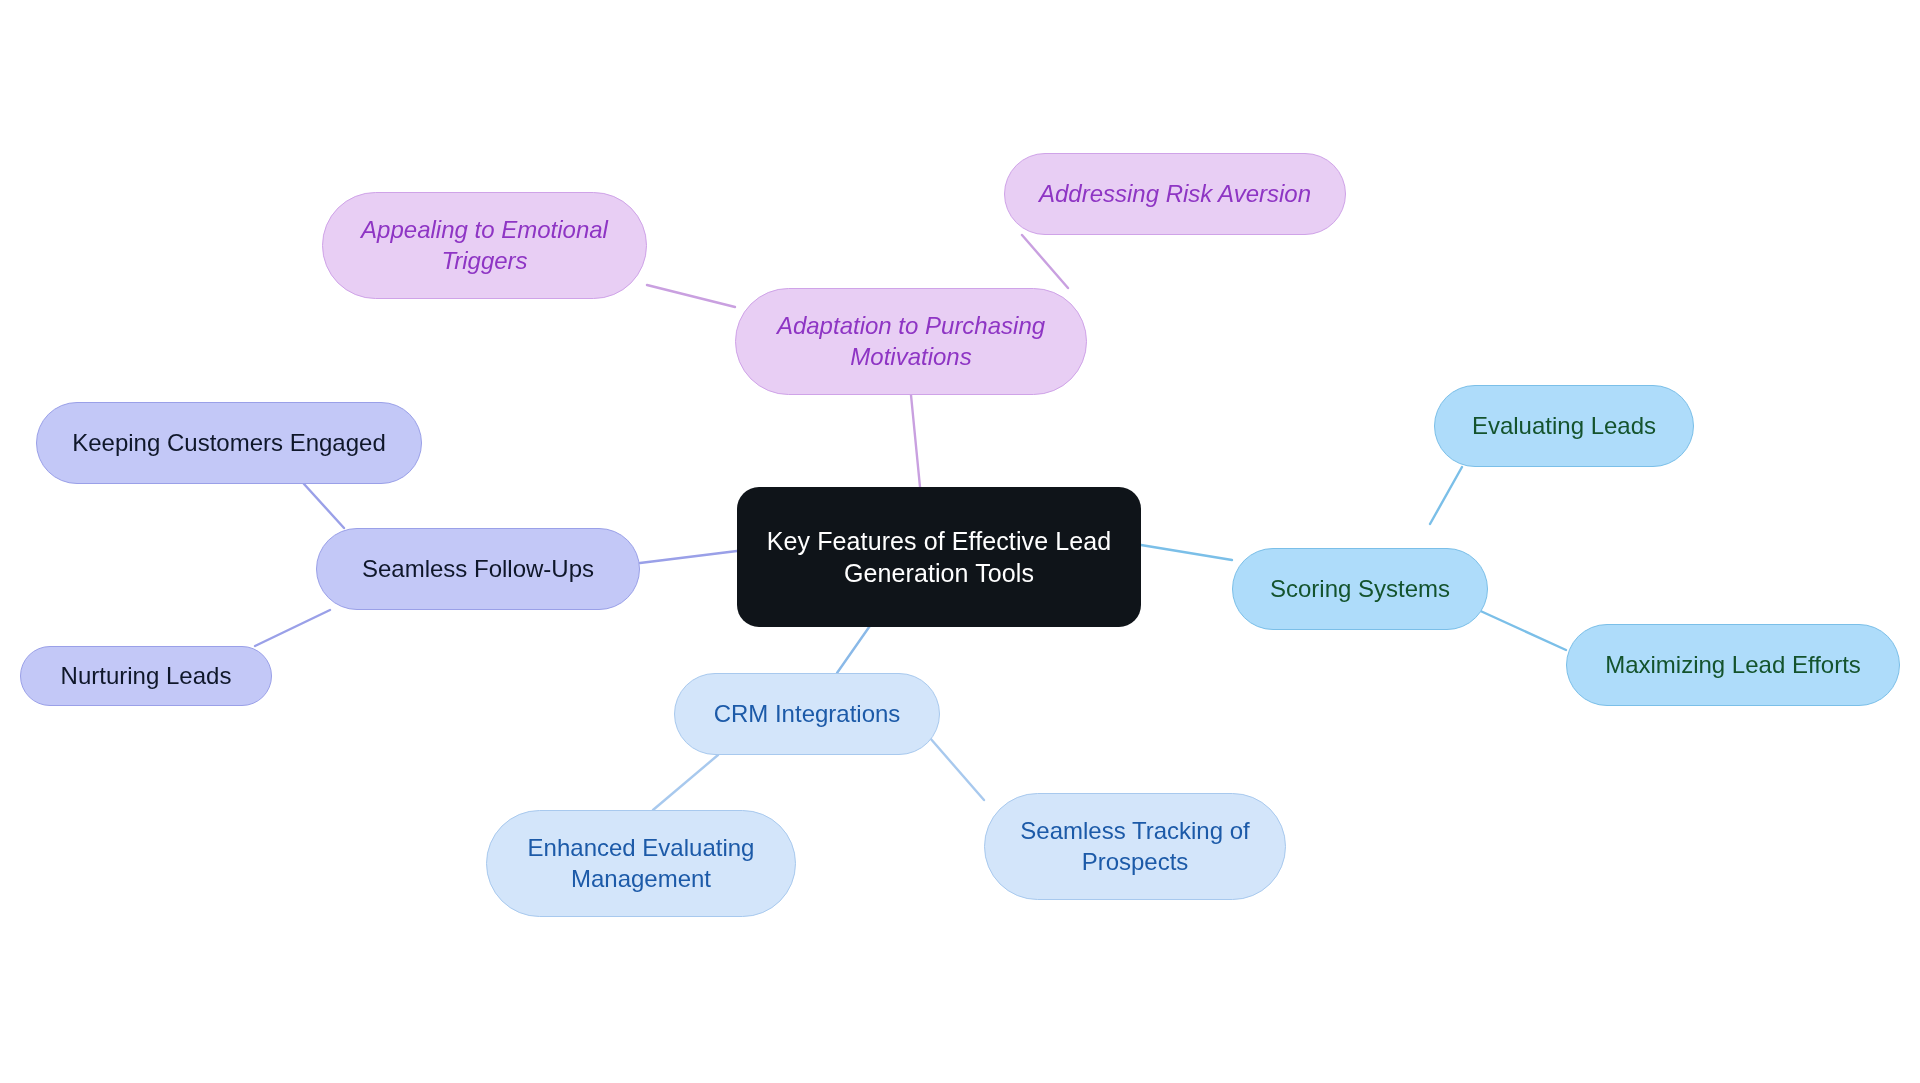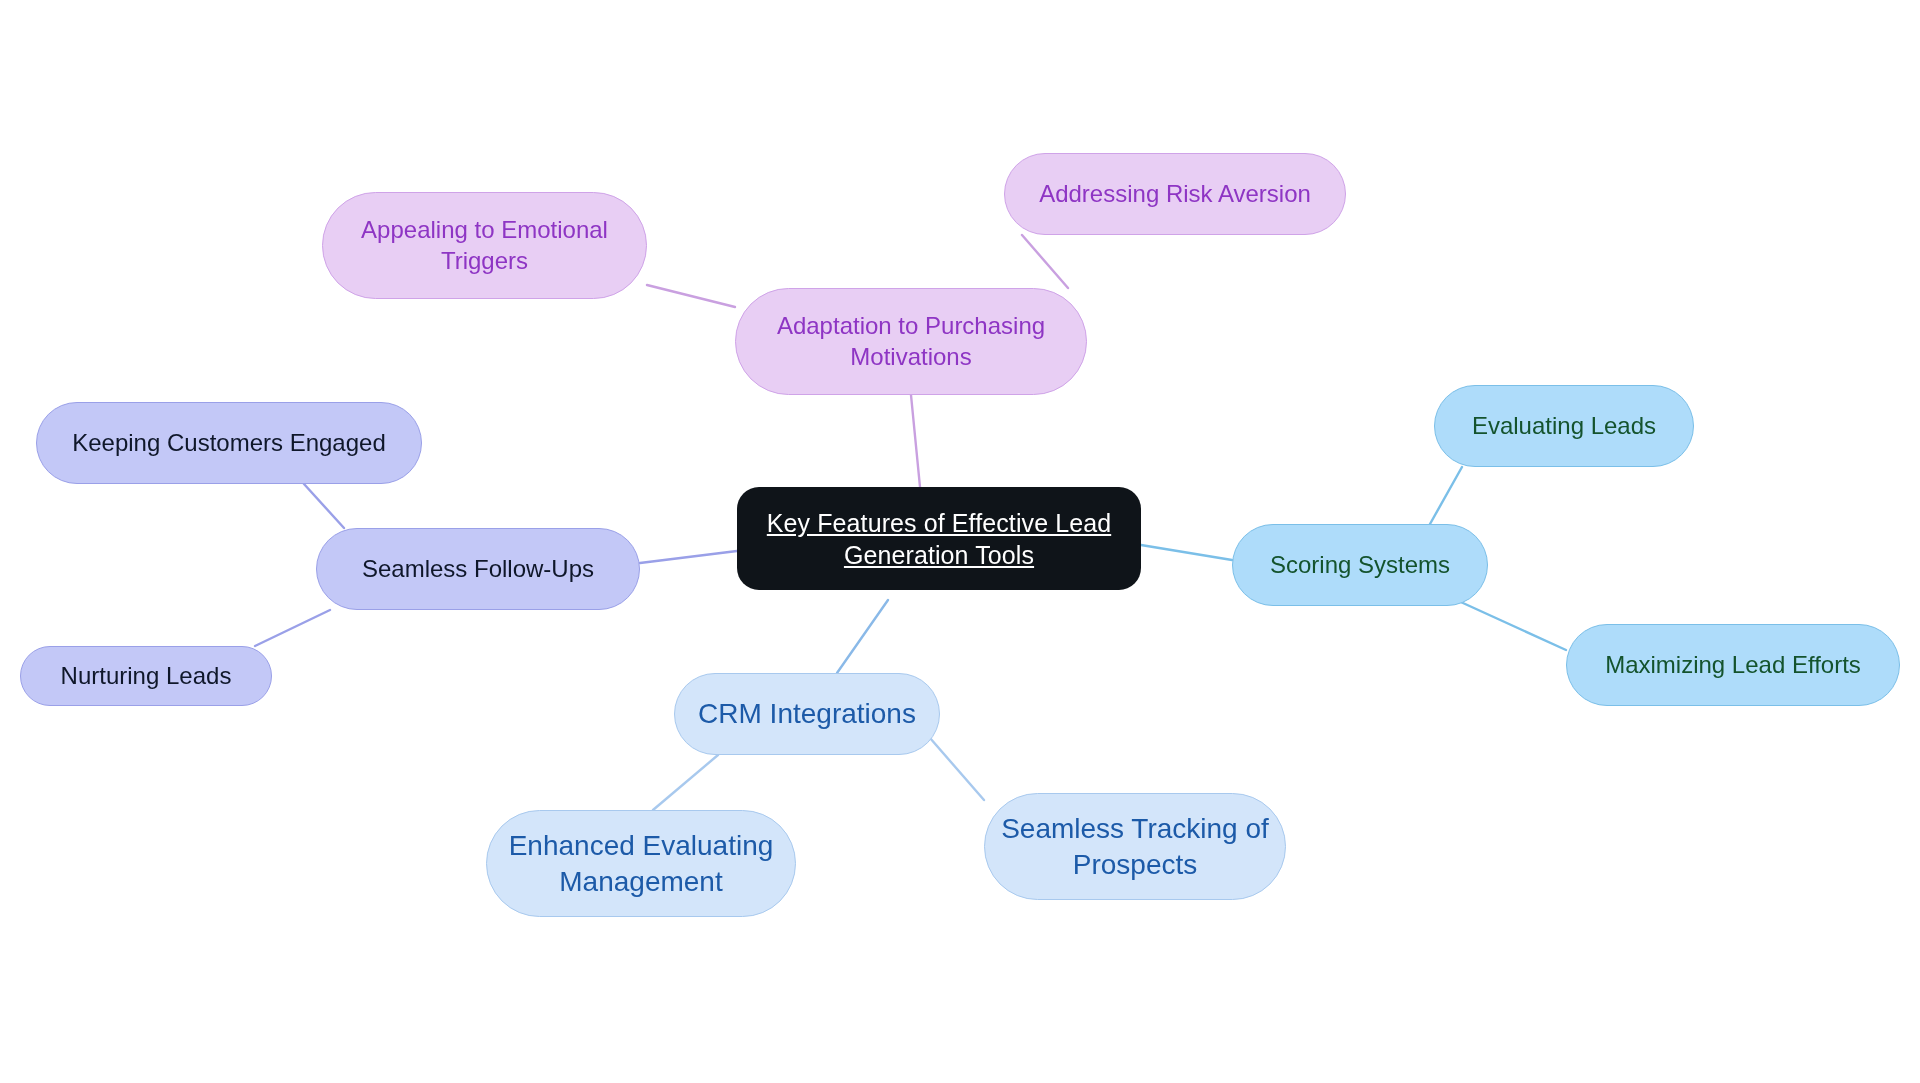--- a/index.html
+++ b/index.html
@@ -45,38 +45,39 @@
     background: #0f1419;
     color: #ffffff;
     font-size: 25px;
     letter-spacing: 0.1px;
   }
   .node-purple {
     background: #e8cef4;
     border-color: #cfa3e8;
     color: #8e35c4;
     font-size: 24px;
+    font-style: italic;
   }
   .node-periwinkle {
     background: #c3c8f7;
     border-color: #9aa0e8;
     color: #0f172a;
     font-size: 24px;
   }
   .node-sky {
     background: #aedcfa;
     border-color: #7bbfe8;
     color: #14532d;
     font-size: 24px;
   }
   .node-softblue {
     background: #d3e5fa;
     border-color: #a8c9ee;
     color: #1c5aa8;
-    font-size: 28px;
+    font-size: 24px;
   }
 </style>
 </head>
 <body>
 
 <div id="canvas">
   <svg id="edge-layer" viewBox="0 0 1920 1083" xmlns="http://www.w3.org/2000/svg">
       <line x1="920" y1="487" x2="911" y2="395" stroke="#c9a0e0" stroke-width="2.4" stroke-linecap="round"></line>
       <line x1="735" y1="307" x2="647" y2="285" stroke="#c9a0e0" stroke-width="2.4" stroke-linecap="round"></line>
       <line x1="1068" y1="288" x2="1022" y2="235" stroke="#c9a0e0" stroke-width="2.4" stroke-linecap="round"></line>
@@ -90,21 +91,21 @@
       <line x1="718" y1="755" x2="653" y2="810" stroke="#a8c9ee" stroke-width="2.4" stroke-linecap="round"></line>
       <line x1="930" y1="738" x2="984" y2="800" stroke="#a8c9ee" stroke-width="2.4" stroke-linecap="round"></line>
     </svg>
   <div id="node-layer">
       <div class="node node-purple" style="left: 735px; top: 288px; width: 352px; height: 107px;"><span>Adaptation to Purchasing Motivations</span></div>
       <div class="node node-purple" style="left: 322px; top: 192px; width: 325px; height: 107px;"><span>Appealing to Emotional Triggers</span></div>
       <div class="node node-purple" style="left: 1004px; top: 153px; width: 342px; height: 82px;"><span>Addressing Risk Aversion</span></div>
       <div class="node node-periwinkle" style="left: 316px; top: 528px; width: 324px; height: 82px;"><span>Seamless Follow-Ups</span></div>
       <div class="node node-periwinkle" style="left: 36px; top: 402px; width: 386px; height: 82px;"><span>Keeping Customers Engaged</span></div>
       <div class="node node-periwinkle" style="left: 20px; top: 646px; width: 252px; height: 60px;"><span>Nurturing Leads</span></div>
-      <div class="node node-sky" style="left: 1232px; top: 524px; width: 256px; height: 82px;"><span>Scoring Systems</span></div>
+      <div class="node node-sky" style="left: 1232px; top: 548px; width: 256px; height: 82px;"><span>Scoring Systems</span></div>
       <div class="node node-sky" style="left: 1434px; top: 385px; width: 260px; height: 82px;"><span>Evaluating Leads</span></div>
       <div class="node node-sky" style="left: 1566px; top: 624px; width: 334px; height: 82px;"><span>Maximizing Lead Efforts</span></div>
       <div class="node node-softblue" style="left: 674px; top: 673px; width: 266px; height: 82px;"><span>CRM Integrations</span></div>
       <div class="node node-softblue" style="left: 486px; top: 810px; width: 310px; height: 107px;"><span>Enhanced Evaluating Management</span></div>
       <div class="node node-softblue" style="left: 984px; top: 793px; width: 302px; height: 107px;"><span>Seamless Tracking of Prospects</span></div>
-      <div class="node node-root" style="left: 737px; top: 487px; width: 404px; height: 103px; text-decoration: underline;"><span>Key Features of Effective Lead Generation Tools</span></div>
+      <div class="node node-root" style="left: 737px; top: 487px; width: 404px; height: 140px;"><span>Key Features of Effective Lead Generation Tools</span></div>
     </div>
 </div>
 
 </body></html>

